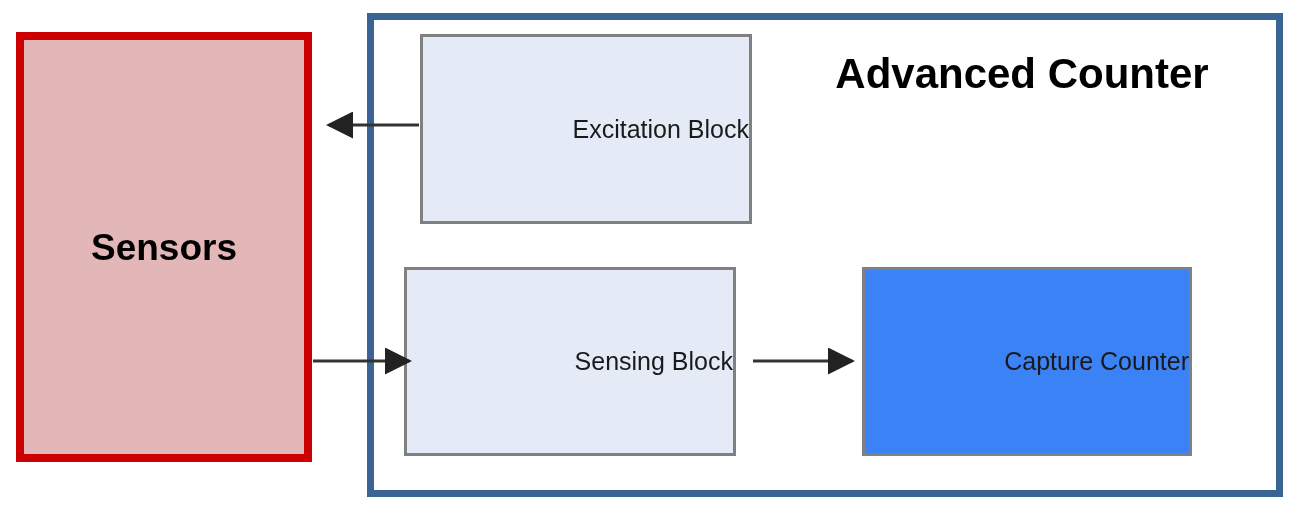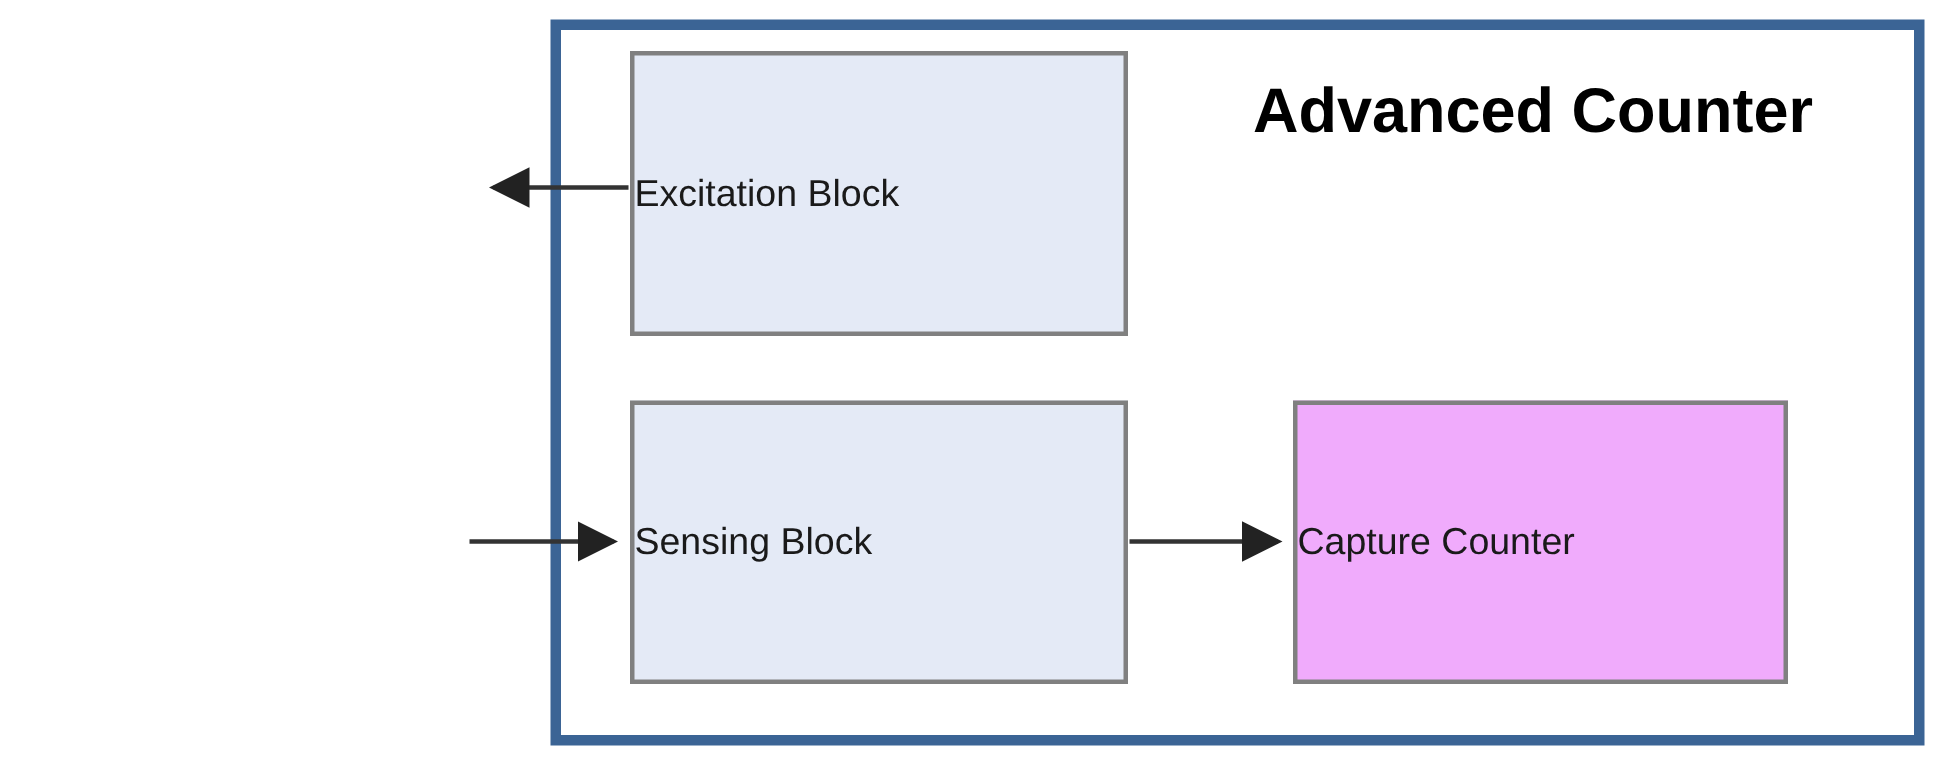--- a/index.html
+++ b/index.html
@@ -58,38 +58,38 @@
 
   
   .func-block {
     position: absolute;
     box-sizing: border-box;
     border: 3px solid #808080;
     background: #e4eaf6;
     z-index: 3;
     display: flex;
     align-items: center;
-    justify-content: flex-start;
+    justify-content: flex-end;
   }
   .func-block .func-label {
     font-size: 25px;
     font-weight: normal;
     color: #1a1a1a;
     text-align: center;
     line-height: 1.15;
   }
 
   .block-excitation {
     left: 420px;
     top: 34px;
     width: 332px;
     height: 190px;
   }
   .block-sensing {
-    left: 420px;
+    left: 404px;
     top: 267px;
     width: 332px;
     height: 189px;
   }
   .block-capture {
     left: 862px;
     top: 267px;
     width: 330px;
     height: 189px;
   }
@@ -123,30 +123,33 @@
     pointer-events: none;
   }
 </style>
 </head>
 <body>
 
 <div id="canvas" style="background: rgb(255, 255, 255);">
 
   <div class="system-container" style="border-color: rgb(59, 100, 149);"></div>
 
+  <div class="sensors-block" style="border-color: rgb(204, 0, 0); background: rgb(227, 183, 184);">
+    <span class="sensors-label">Sensors</span>
+  </div>
 
   <div class="func-block block-excitation" style="border-color: rgb(128, 128, 128); background: rgb(228, 234, 246);">
     <span class="func-label">Excitation Block</span>
   </div>
 
   <div class="func-block block-sensing" style="border-color: rgb(128, 128, 128); background: rgb(228, 234, 246);">
     <span class="func-label">Sensing Block</span>
   </div>
 
-  <div class="func-block block-capture" style="border-color: rgb(128, 128, 128); background: #f0abfc;">
+  <div class="func-block block-capture" style="border-color: rgb(128, 128, 128); background: #3b82f6;">
     <span class="func-label">Capture Counter</span>
   </div>
 
   <div class="system-title">
     <span class="title-line">Advanced Counter</span>
   </div>
 
   <svg class="arrow-layer" viewBox="0 0 1306 518" width="1306" height="518">
     <defs>
       <marker id="arrowhead-left" markerWidth="9" markerHeight="9" refX="8" refY="4.5" orient="auto-start-reverse" markerUnits="strokeWidth">

